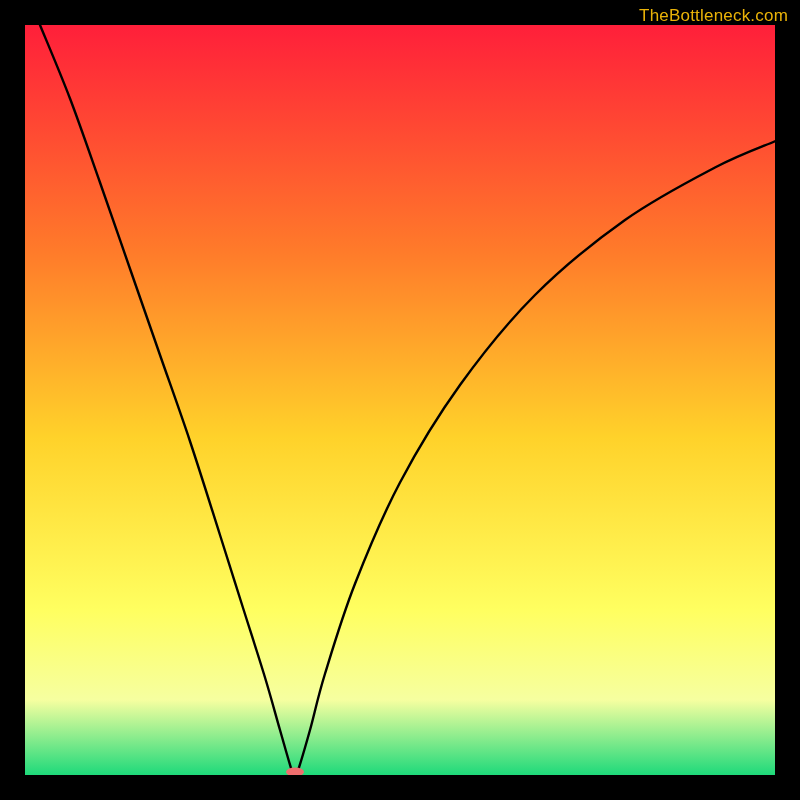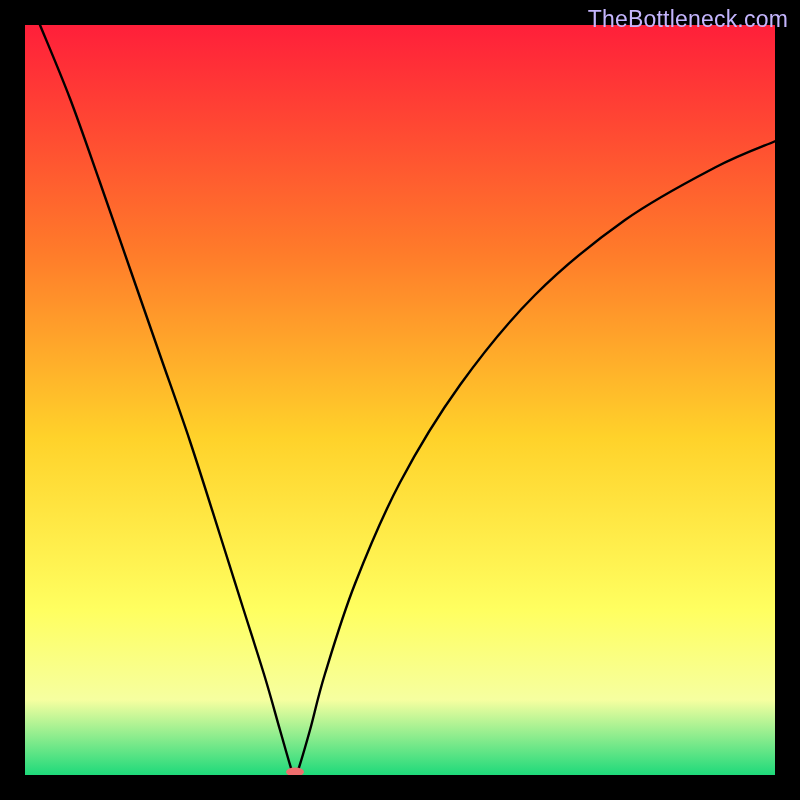--- a/index.html
+++ b/index.html
@@ -22,22 +22,22 @@
     left: 25px;
     top: 25px;
     width: 750px;
     height: 750px;
     overflow: hidden;
   }
   .watermark {
     position: absolute;
     top: 6px;
     right: 12px;
-    color: #c4b5fd;
-    font-size: 23px;
+    color: #eab308;
+    font-size: 17px;
     font-weight: 500;
     letter-spacing: 0.2px;
     z-index: 50;
     user-select: none;
   }
   svg {
     display: block;
   }
 </style>
 </head>

